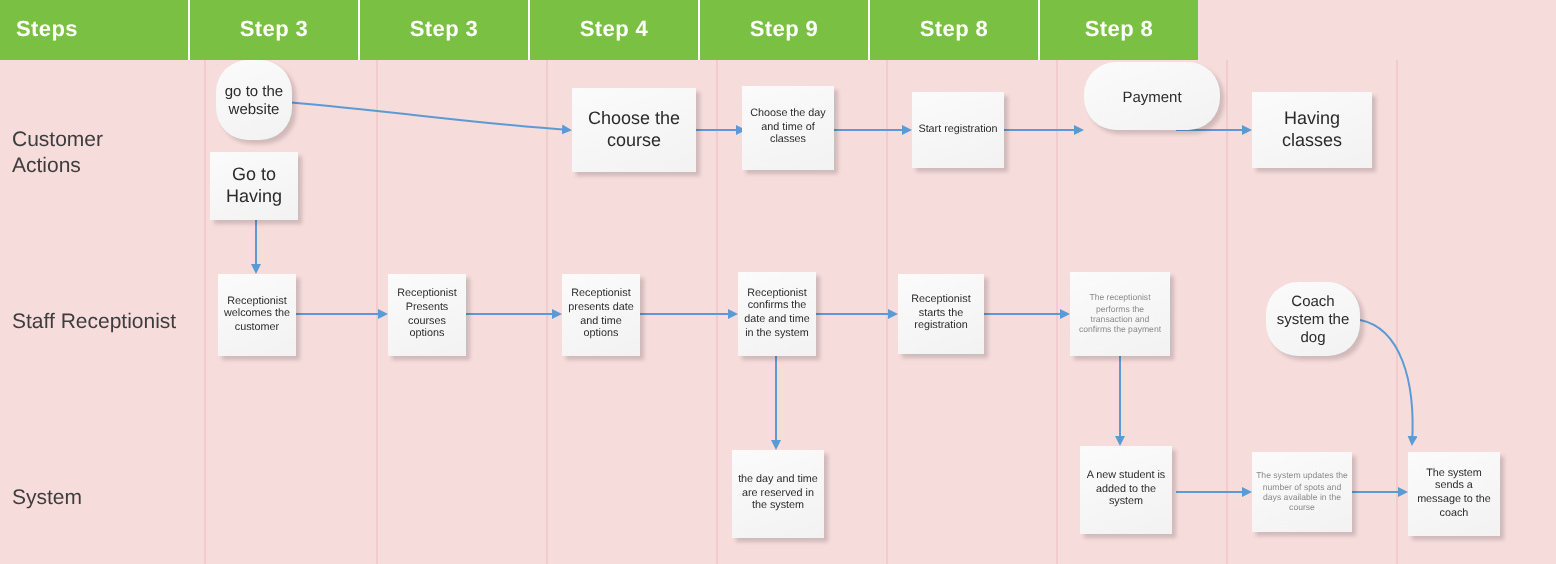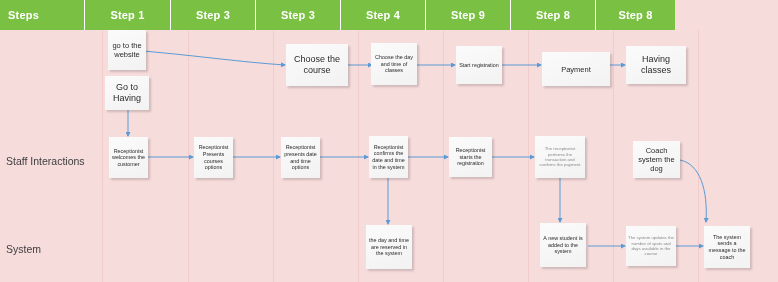--- a/index.html
+++ b/index.html
@@ -81,21 +81,21 @@
     justify-content: center;
     text-align: center;
     color: #2b2b2b;
     box-sizing: border-box;
     z-index: 3;
     padding: 2px;
     overflow: hidden;
   }
   .note span { display: block; width: 100%; }
   .note.lg   { font-size: 9px;   line-height: 11px; }
-  .note.md   { font-size: 7.5px; line-height: 9px; }
+  .note.md   { font-size: 7.5px; line-height: 9px; border-radius: 16px; }
   .note.sm   { font-size: 5.4px; line-height: 6.6px; }
   .note.xs   { font-size: 4.3px; line-height: 5.4px; color:#8a8a8a; }
   
   svg.links {
     position: absolute;
     left: 0; top: 0;
     width: 778px;
     height: 282px;
     z-index: 2;
     pointer-events: none;
@@ -112,31 +112,34 @@
     <div class="grid-col" style="width:85px"></div>
     <div class="grid-col" style="width:85px"></div>
     <div class="grid-col" style="width:85px"></div>
     <div class="grid-col" style="width:85px"></div>
     <div class="grid-col" style="width:85px"></div>
     <div class="grid-col" style="width:85px"></div>
     <div class="grid-col" style="width:79px;border-right:none"></div>
   </div>
 
   <div class="header-row">
-    <div class="header-cell first" style="width:85px">Steps</div>
-    <div class="header-cell" style="width:86px">Step 1</div>
+    <div class="header-cell first" style="width:95px">Steps</div>
     <div class="header-cell" style="width:85px">Step 3</div>
     <div class="header-cell" style="width:85px">Step 3</div>
     <div class="header-cell" style="width:85px">Step 4</div>
     <div class="header-cell" style="width:85px">Step 9</div>
     <div class="header-cell" style="width:85px">Step 8</div>
     <div class="header-cell" style="width:79px;border-right:none">Step 8</div>
   </div>
 
-  <div class="row-label" style="top:155px">Staff Interactions</div>
+  <div class="row-label" style="top:64px">
+    <div>Customer</div>
+    <div>Actions</div>
+  </div>
+  <div class="row-label" style="top:155px">Staff Receptionist</div>
   <div class="row-label" style="top:243px">System</div>
 
   <svg class="links" viewBox="0 0 778 282">
     <defs>
       <marker id="ah" viewBox="0 0 10 10" refX="8" refY="5" markerWidth="5" markerHeight="5" orient="auto-start-reverse">
         <path d="M 0 0 L 10 5 L 0 10 z" fill="#5b9bd5"></path>
       </marker>
     </defs>
     <g stroke="#5b9bd5" stroke-width="1" fill="none" marker-end="url(#ah)">
 
@@ -171,21 +174,21 @@
   </div>
   <div class="note lg" style="left:286px;top:44px;width:62px;height:42px">
     <span>Choose the course</span>
   </div>
   <div class="note sm" style="left:371px;top:43px;width:46px;height:42px">
     <span>Choose the day and time of classes</span>
   </div>
   <div class="note sm" style="left:456px;top:46px;width:46px;height:38px">
     <span>Start registration</span>
   </div>
-  <div class="note md" style="left:542px;top:52px;width:68px;height:34px">
+  <div class="note md" style="left:542px;top:31px;width:68px;height:34px">
     <span>Payment</span>
   </div>
   <div class="note lg" style="left:626px;top:46px;width:60px;height:38px">
     <span>Having classes</span>
   </div>
 
   <div class="note sm" style="left:109px;top:137px;width:39px;height:41px">
     <span>Receptionist welcomes the customer</span>
   </div>
   <div class="note sm" style="left:194px;top:137px;width:39px;height:41px">

